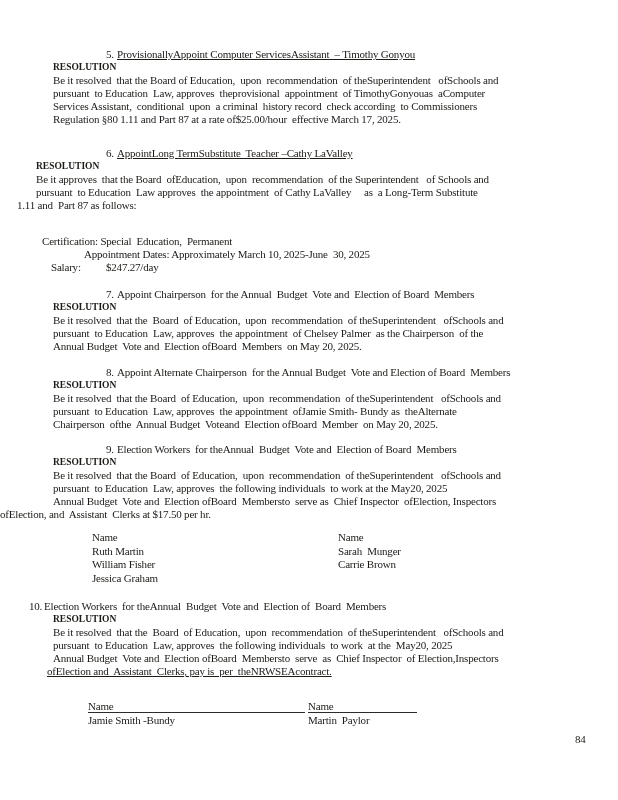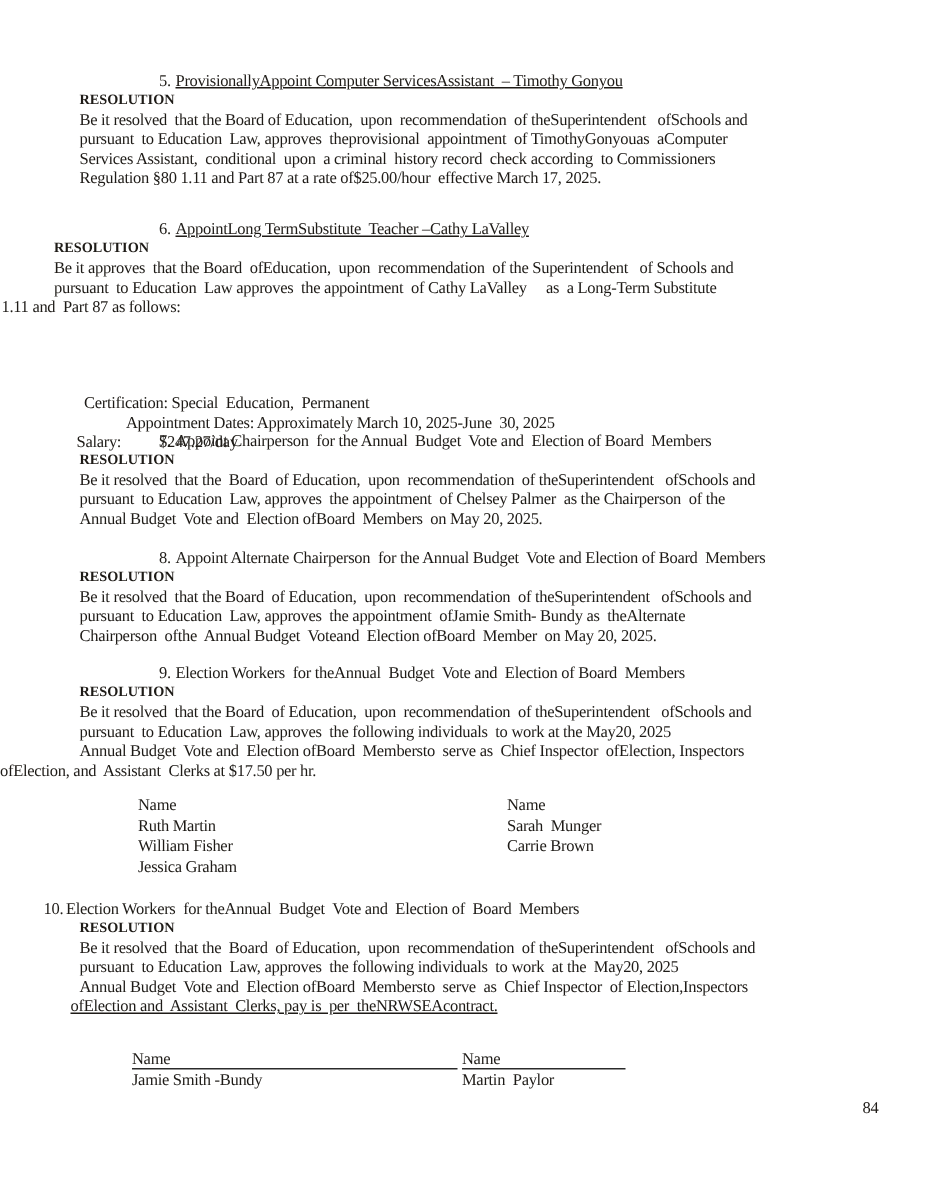--- a/index.html
+++ b/index.html
@@ -12,24 +12,24 @@
   .ln  { white-space:pre; line-height:13px; height:13px; }
   .res { font-weight:bold; font-size:9.5px; letter-spacing:0; }
   .u   { text-decoration:underline; }
   .num   { display:inline-block; min-width:11px; }
   .num10 { display:inline-block; min-width:15px; }
   .pl-num   { padding-left:106px; }
   .pl-num10 { padding-left:29px; }
   .pl-body  { padding-left:53px; }
   .pl-body6 { padding-left:36px; }
   .pl-T     { padding-left:6px;  }
-  .pl-edge  { padding-left:1px;  }
+  .pl-edge  { padding-left:17px;  }
   .pl-edge0 { padding-left:0px;  }
   .pl-l4b   { padding-left:47px;text-decoration:underline; }
-  .pl-cert  { padding-left:56px;margin-top:28px; }
+  .pl-cert  { padding-left:42px; }
   .pl-cert2 { padding-left:84px; }
   .pl-sal   { padding-left:51px; }
   .sal-label { display:inline-block; width:55px; }
   .tcol { position:absolute; top:0; }
   .tln  { white-space:pre; line-height:13.5px; height:13.5px; }
   .t2hdr { line-height:12px; height:12px; white-space:pre; }
   .hcell { display:inline-block; border-bottom:1px solid #2b2b2b; text-decoration:none; }
   .hcell-w1 { width:217px; }
   .hcell-w2 { width:109px; }
   .t2row { white-space:pre; line-height:14px; height:14px; margin-top:1px; }

